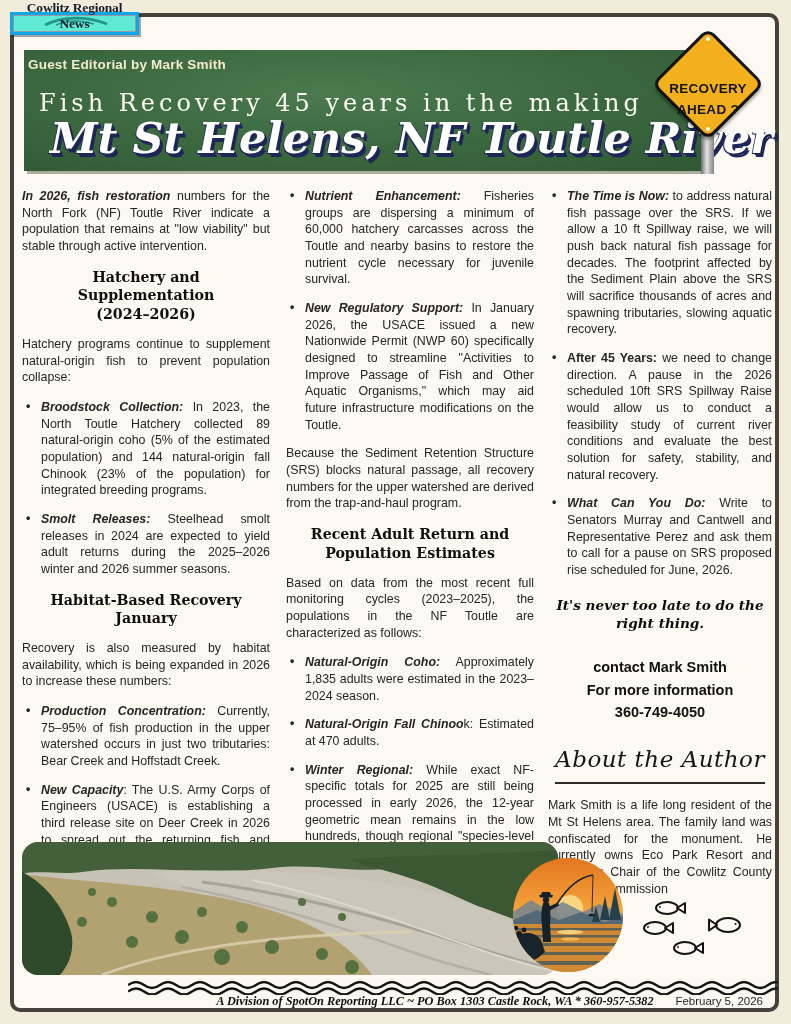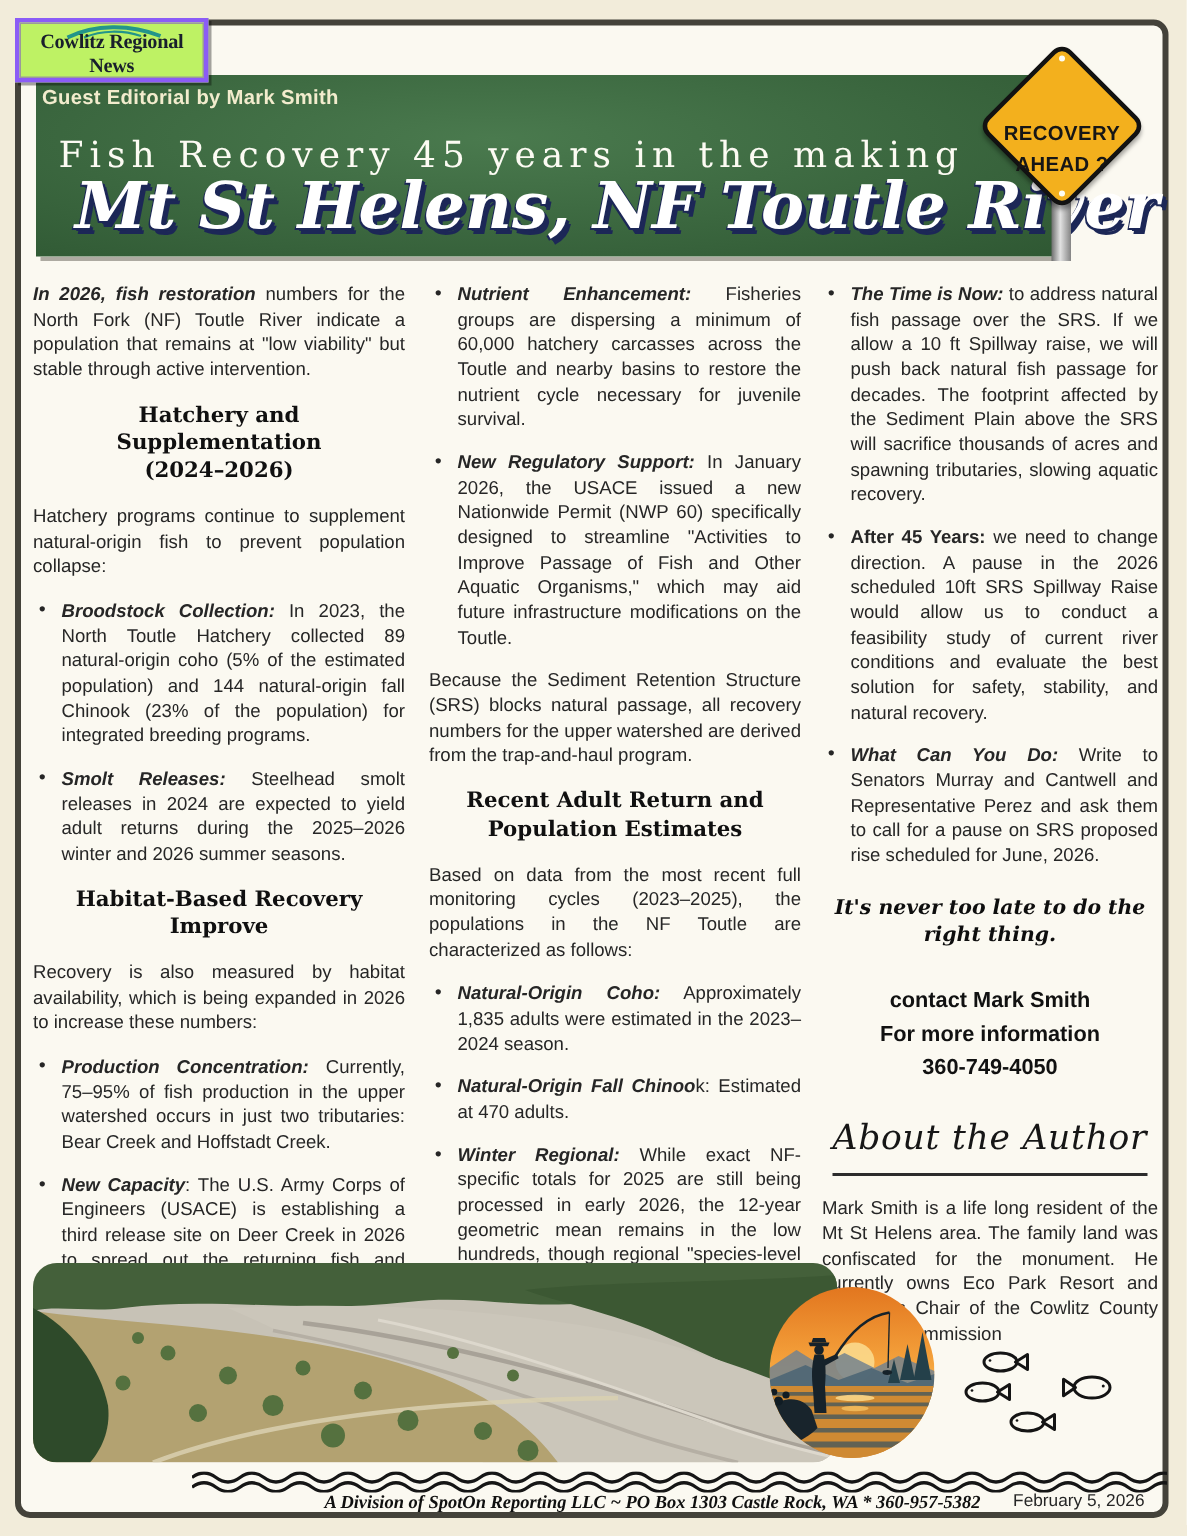--- a/index.html
+++ b/index.html
@@ -3,22 +3,22 @@
 <meta charset="utf-8">
 <style>
   * { margin:0; padding:0; box-sizing:border-box; }
   html,body { width:791px; height:1024px; }
   body { position:relative; background:#f2ecda; font-family:"Liberation Sans", sans-serif; overflow:hidden; }
 
   .sheet { position:absolute; left:10px; top:13px; width:769px; height:999px;
            background:#fbf9f1; border:4px solid #44423a; border-radius:10px; }
 
   
-  .logo-box { position:absolute; left:10px; top:12px; width:129px; height:43px; background:#bef264;
-              border:3px solid #8b5cf6; box-shadow:2px 2px 0 rgba(0,0,0,0.35), inset 0 0 0 1px #9a9a9a; z-index:6; }
+  .logo-box { position:absolute; left:10px; top:12px; width:129px; height:23px; background:#5eead4;
+              border:3px solid #0ea5e9; box-shadow:2px 2px 0 rgba(0,0,0,0.35), inset 0 0 0 1px #9a9a9a; z-index:6; }
   .logo-text { position:absolute; bottom:0px; width:100%; text-align:center;
                font-family:"Liberation Serif", serif; font-weight:700; font-size:13.5px;
                color:#181f2c; letter-spacing:-0.2px; }
   .logo-swoosh { position:absolute; top:0px; left:28px; }
 
   
   .banner { position:absolute; left:24px; top:50px; width:678px; height:121px;
             background: radial-gradient(ellipse at 45% 35%, #4a7a4e 0%, #3b673f 55%, #2f5833 100%);
             box-shadow: 3px 3px 0 rgba(95,92,82,0.5); z-index:2; }
   .kicker { position:absolute; left:4px; top:7px; font-weight:700;
@@ -104,21 +104,21 @@
 
 <div class="col col1">
   <p class="para"><b class="lead">In 2026, fish restoration</b><span> numbers for the North Fork (NF) Toutle River indicate a population that remains at "low viability" but stable through active intervention.</span></p>
   <div class="chead">
     <div>Hatchery and Supplementation</div>
     <div>(2024–2026)</div>
   </div>
   <p class="para">Hatchery programs continue to supplement natural-origin fish to prevent population collapse:</p>
   <div class="bullet"><b class="lead">Broodstock Collection:</b><span> In 2023, the North Toutle Hatchery collected 89 natural-origin coho (5% of the estimated population) and 144 natural-origin fall Chinook (23% of the population) for integrated breeding programs.</span></div>
   <div class="bullet"><b class="lead">Smolt Releases:</b><span> Steelhead smolt releases in 2024 are expected to yield adult returns during the 2025–2026 winter and 2026 summer seasons.</span></div>
-  <div class="chead">Habitat-Based Recovery Improve</div>
+  <div class="chead">Habitat-Based Recovery January</div>
   <p class="para">Recovery is also measured by habitat availability, which is being expanded in 2026 to increase these numbers:</p>
   <div class="bullet"><b class="lead">Production Concentration:</b><span> Currently, 75–95% of fish production in the upper watershed occurs in just two tributaries: Bear Creek and Hoffstadt Creek.</span></div>
   <div class="bullet"><b class="lead">New Capacity</b><span>: The U.S. Army Corps of Engineers (USACE) is establishing a third release site on Deer Creek in 2026 to spread out the returning fish and increase the river's total carrying capacity.</span></div>
 </div>
 
 <div class="col col2">
   <div class="bullet"><b class="lead">Nutrient Enhancement:</b><span> Fisheries groups are dispersing a minimum of 60,000 hatchery carcasses across the Toutle and nearby basins to restore the nutrient cycle necessary for juvenile survival.</span></div>
   <div class="bullet"><b class="lead">New Regulatory Support:</b><span> In January 2026, the USACE issued a new Nationwide Permit (NWP 60) specifically designed to streamline "Activities to Improve Passage of Fish and Other Aquatic Organisms," which may aid future infrastructure modifications on the Toutle.</span></div>
   <p class="para">Because the Sediment Retention Structure (SRS) blocks natural passage, all recovery numbers for the upper watershed are derived from the trap-and-haul program.</p>
   <div class="chead">

